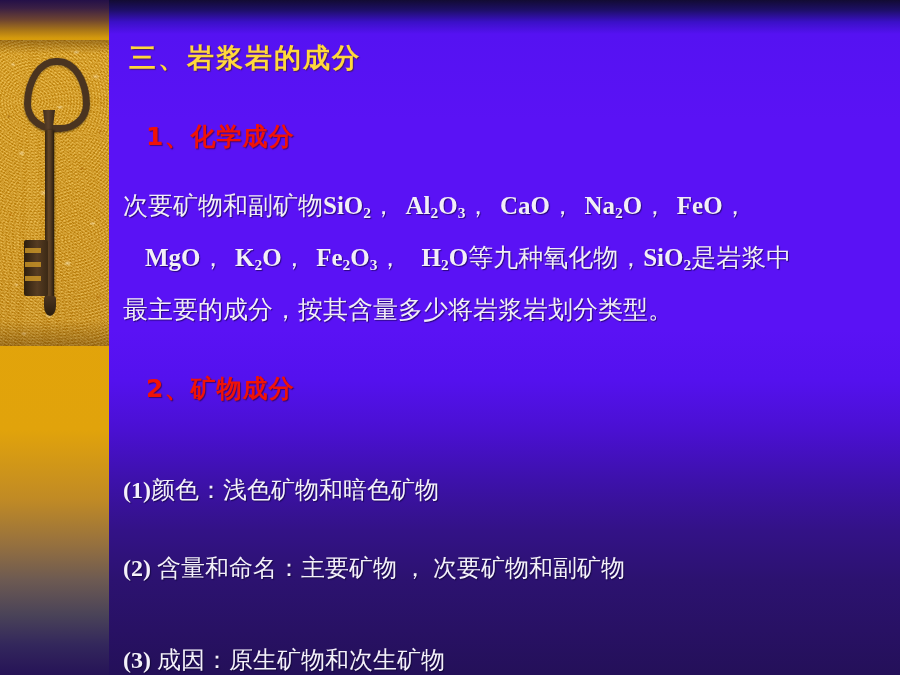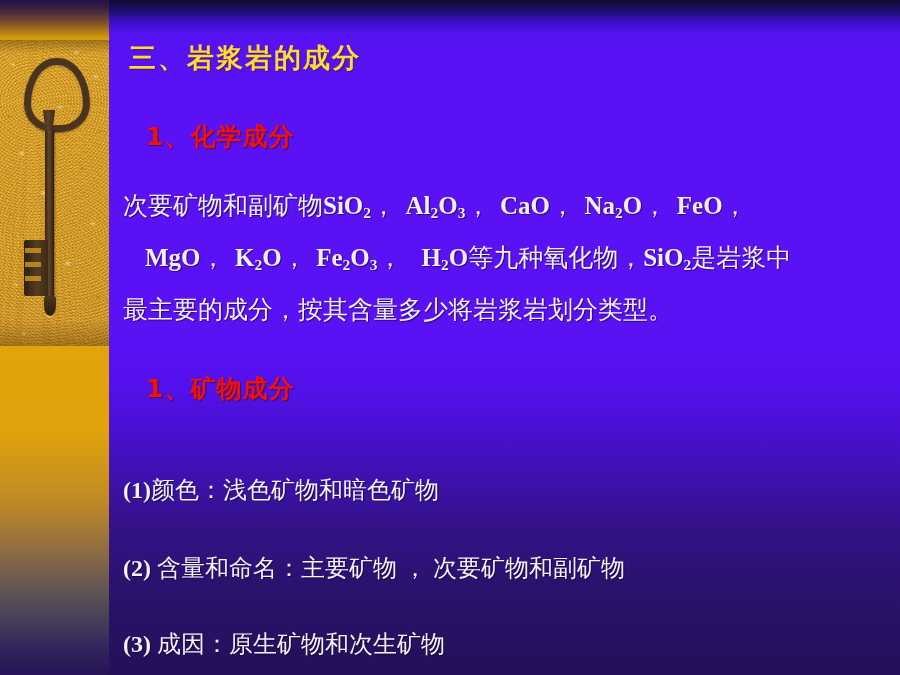--- a/index.html
+++ b/index.html
@@ -233,21 +233,21 @@
 
   .item-line {
     color: #f4f1fa;
     font-size: 24px;
     font-family: "Liberation Serif", "DejaVu Serif", serif;
     text-shadow: 1px 1px 1px rgba(10,0,40,0.6);
     margin-top: 41px;
   }
   .i1 { left: 14px; top: 437px; }
   .i2 { left: 14px; top: 515px; }
-  .i3 { left: 14px; top: 591px; }
+  .i3 { left: 14px; top: 607px; }
 
   .fm { font-weight: bold; }
   sub {
     font-size: 0.62em;
     vertical-align: baseline;
     position: relative;
     bottom: -0.28em;
   }
   .sp { display: inline-block; width: 0.38em; }
 </style>
@@ -286,21 +286,21 @@
     <div class="line body-line b1">
       <span>次要矿物和副矿物</span><span class="fm">SiO<sub>2</sub></span>，<span class="sp"></span><span class="fm">Al<sub>2</sub>O<sub>3</sub></span>，<span class="sp"></span><span class="fm">CaO</span>，<span class="sp"></span><span class="fm">Na<sub>2</sub>O</span>，<span class="sp"></span><span class="fm">FeO</span>，
     </div>
 
     <div class="line body-line b2">
       <span class="fm">MgO</span>，<span class="sp"></span><span class="fm">K<sub>2</sub>O</span>，<span class="sp"></span><span class="fm">Fe<sub>2</sub>O<sub>3</sub></span>，<span class="sp"></span><span class="sp"></span><span class="fm">H<sub>2</sub>O</span><span>等九种氧化物，</span><span class="fm">SiO<sub>2</sub></span><span>是岩浆中</span>
     </div>
 
     <div class="line body-line b3">最主要的成分，按其含量多少将岩浆岩划分类型。</div>
 
-    <div class="line heading-red sub2">1、矿物成分</div>
+    <div class="line heading-red sub2">2、矿物成分</div>
 
     <div class="line item-line i1">
       <span class="fm">(1)</span><span>颜色：浅色矿物和暗色矿物</span>
     </div>
 
     <div class="line item-line i2">
       <span class="fm">(2)</span>
       <span>含量和命名：主要矿物 ， 次要矿物和副矿物</span>
     </div>
 

